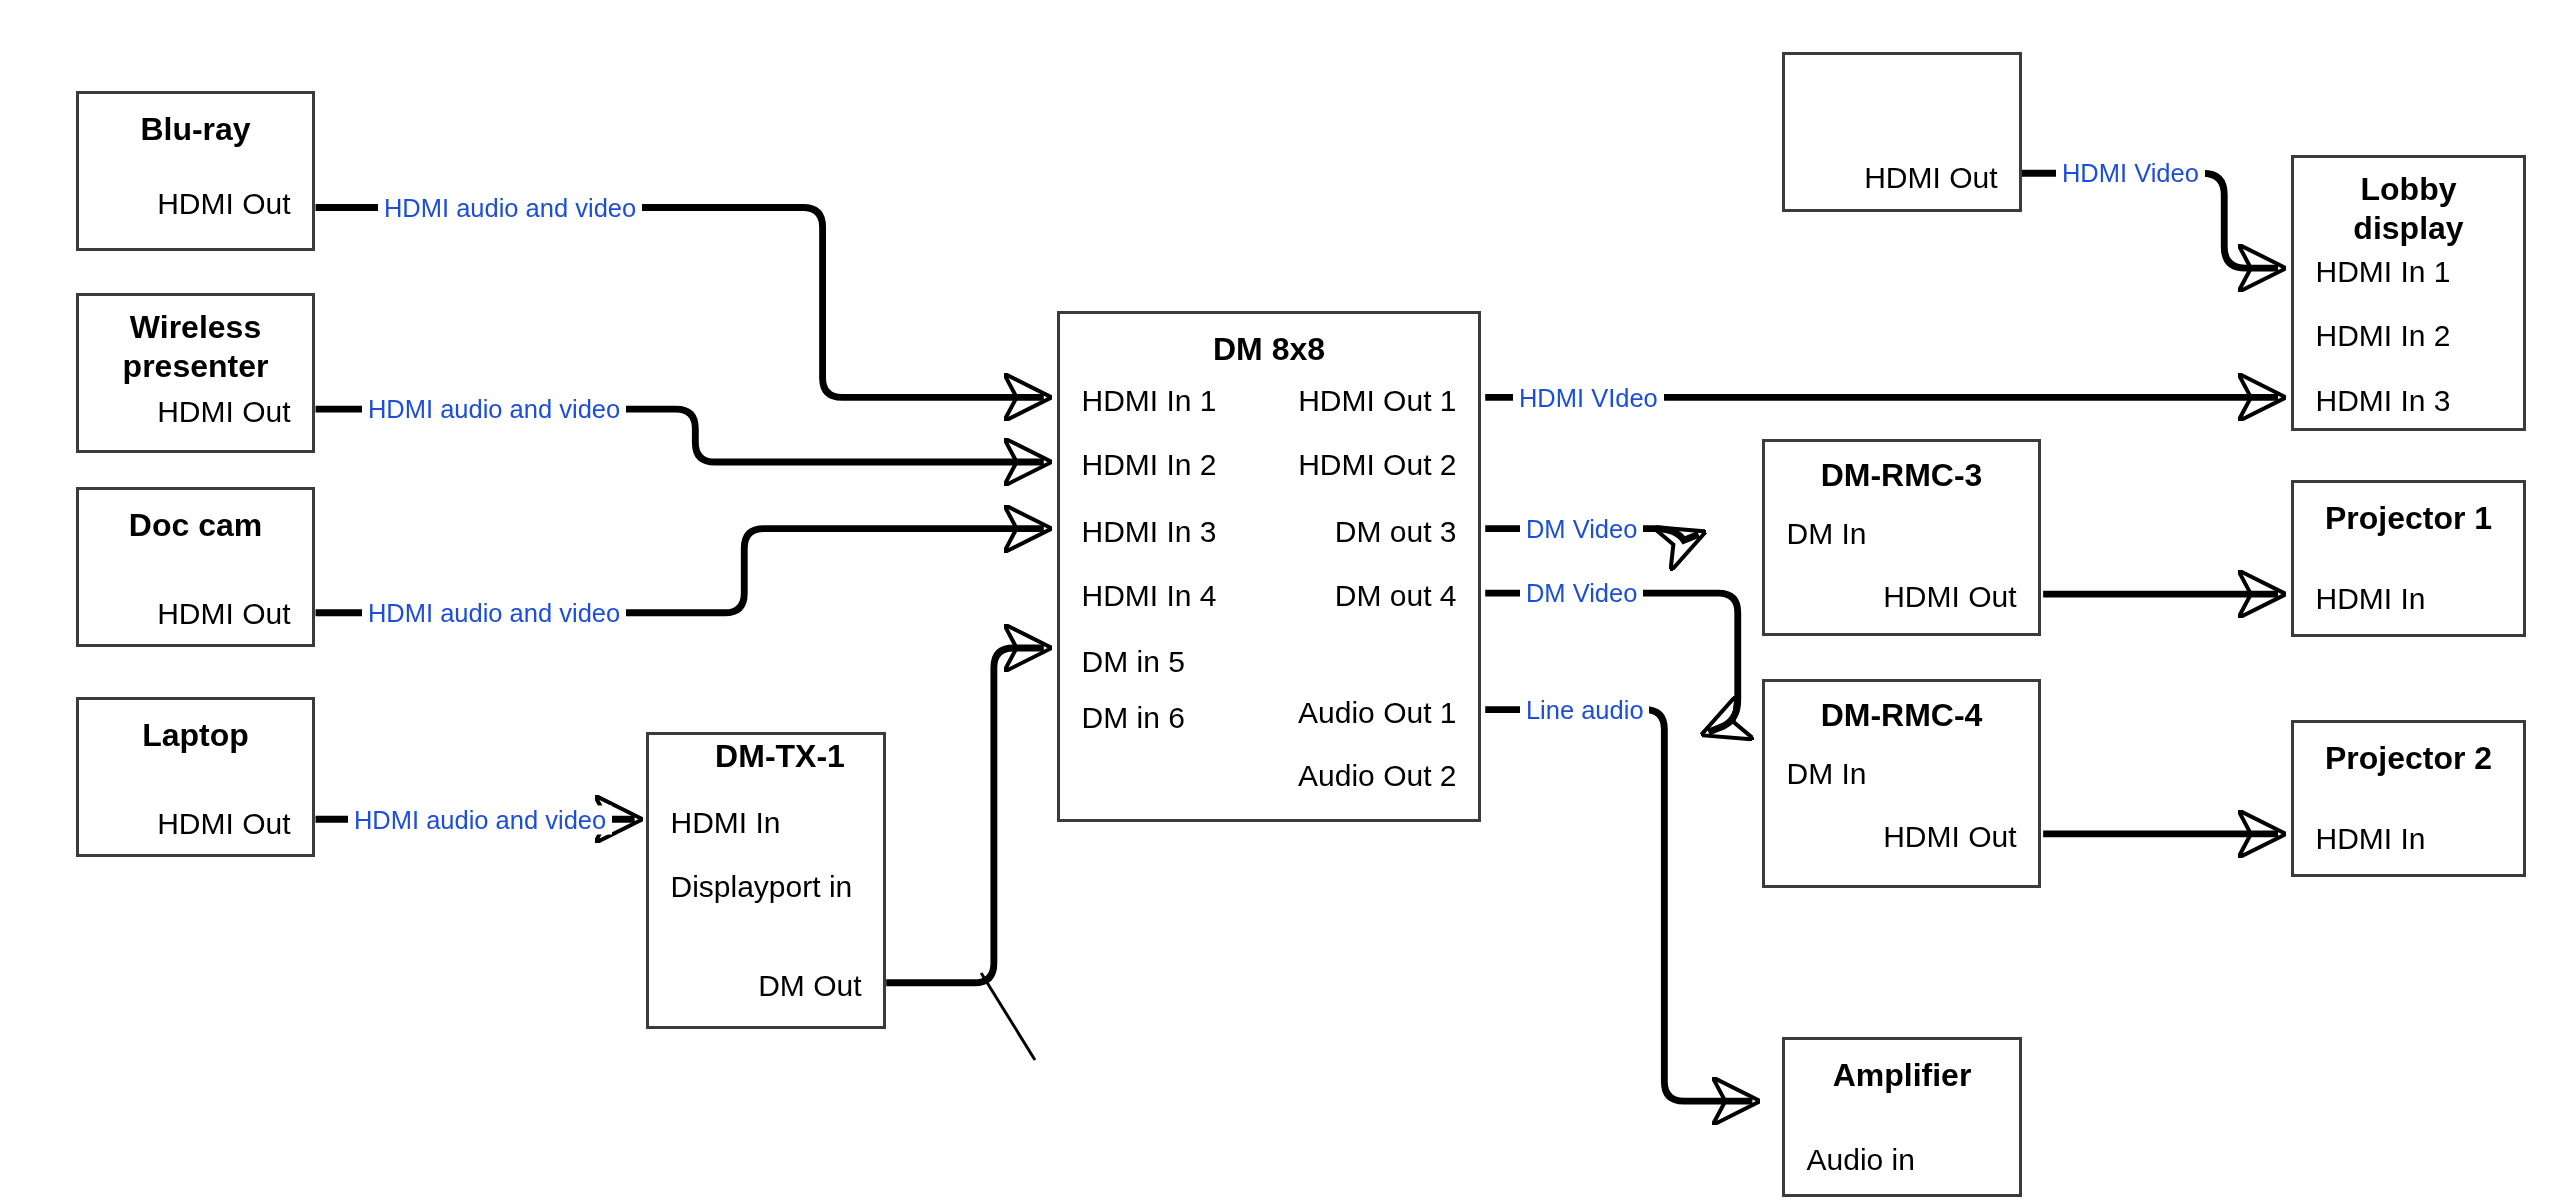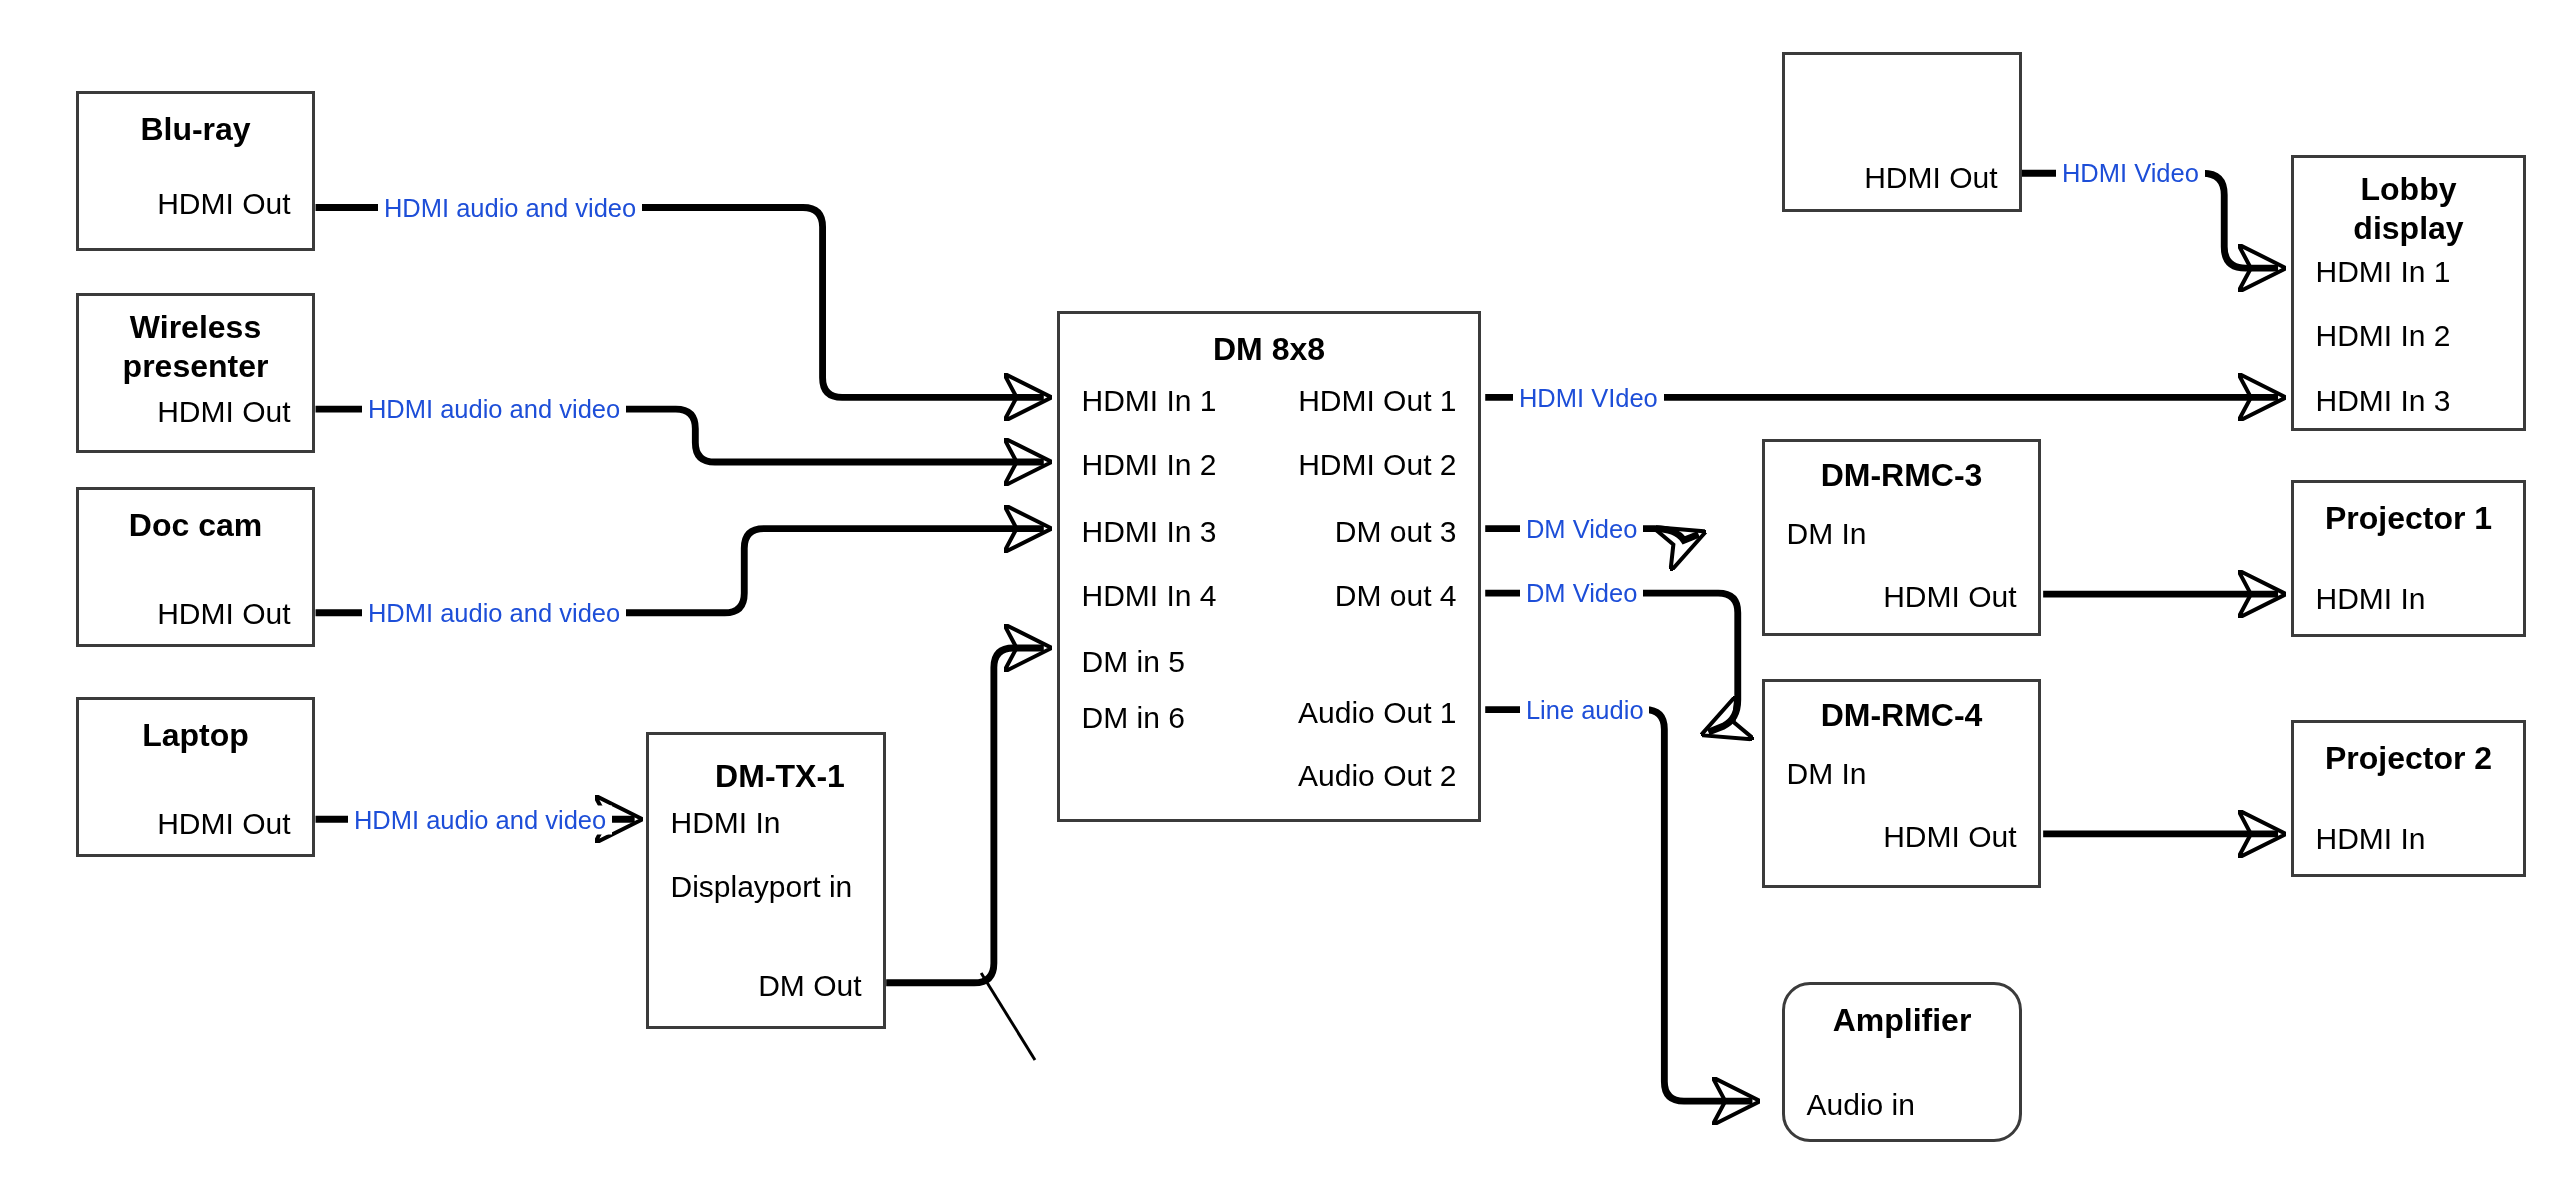--- a/index.html
+++ b/index.html
@@ -137,21 +137,21 @@
     <div class="title" style="top:15.7px;">Doc cam</div>
     <div class="port right" style="top:106px;">HDMI Out</div>
   </div>
 
   <div class="node" style="left:76px; top:697px; width:239px; height:160px;">
     <div class="title" style="top:15.7px;">Laptop</div>
     <div class="port right" style="top:106px;">HDMI Out</div>
   </div>
 
   <div class="node" style="left:646px; top:732px; width:240px; height:297px;">
-    <div class="title" style="top:22px;padding-left:28px;">DM-TX-1</div>
+    <div class="title" style="top:2px;padding-left:28px;">DM-TX-1</div>
     <div class="port left" style="top:70px;">HDMI In</div>
     <div class="port left" style="top:134px;">Displayport in</div>
     <div class="port right" style="top:233px;">DM Out</div>
   </div>
 
   <div class="node" style="left:1057px; top:311px; width:424px; height:511px;">
     <div class="title" style="top:15.7px;">DM 8x8</div>
 
     <div class="port left" style="top:69px;">HDMI In 1</div>
     <div class="port left" style="top:133px;">HDMI In 2</div>
@@ -195,21 +195,21 @@
   <div class="node" style="left:2291px; top:480px; width:235px; height:157px;">
     <div class="title" style="top:15.7px;">Projector 1</div>
     <div class="port left" style="top:98px;">HDMI In</div>
   </div>
 
   <div class="node" style="left:2291px; top:720px; width:235px; height:157px;">
     <div class="title" style="top:15.7px;">Projector 2</div>
     <div class="port left" style="top:98px;">HDMI In</div>
   </div>
 
-  <div class="node" style="left:1782px; top:982px; width:240px; height:160px;border-radius:28px;">
+  <div class="node" style="left:1782px; top:1037px; width:240px; height:160px;">
     <div class="title" style="top:15.7px;">Amplifier</div>
     <div class="port left" style="top:102px;">Audio in</div>
   </div>
 
 
   <div class="linklabel" style="left:378px; top:208px;">HDMI audio and video</div>
 
   <div class="linklabel" style="left:362px; top:409px;">HDMI audio and video</div>
 
   <div class="linklabel" style="left:362px; top:613px;">HDMI audio and video</div>

